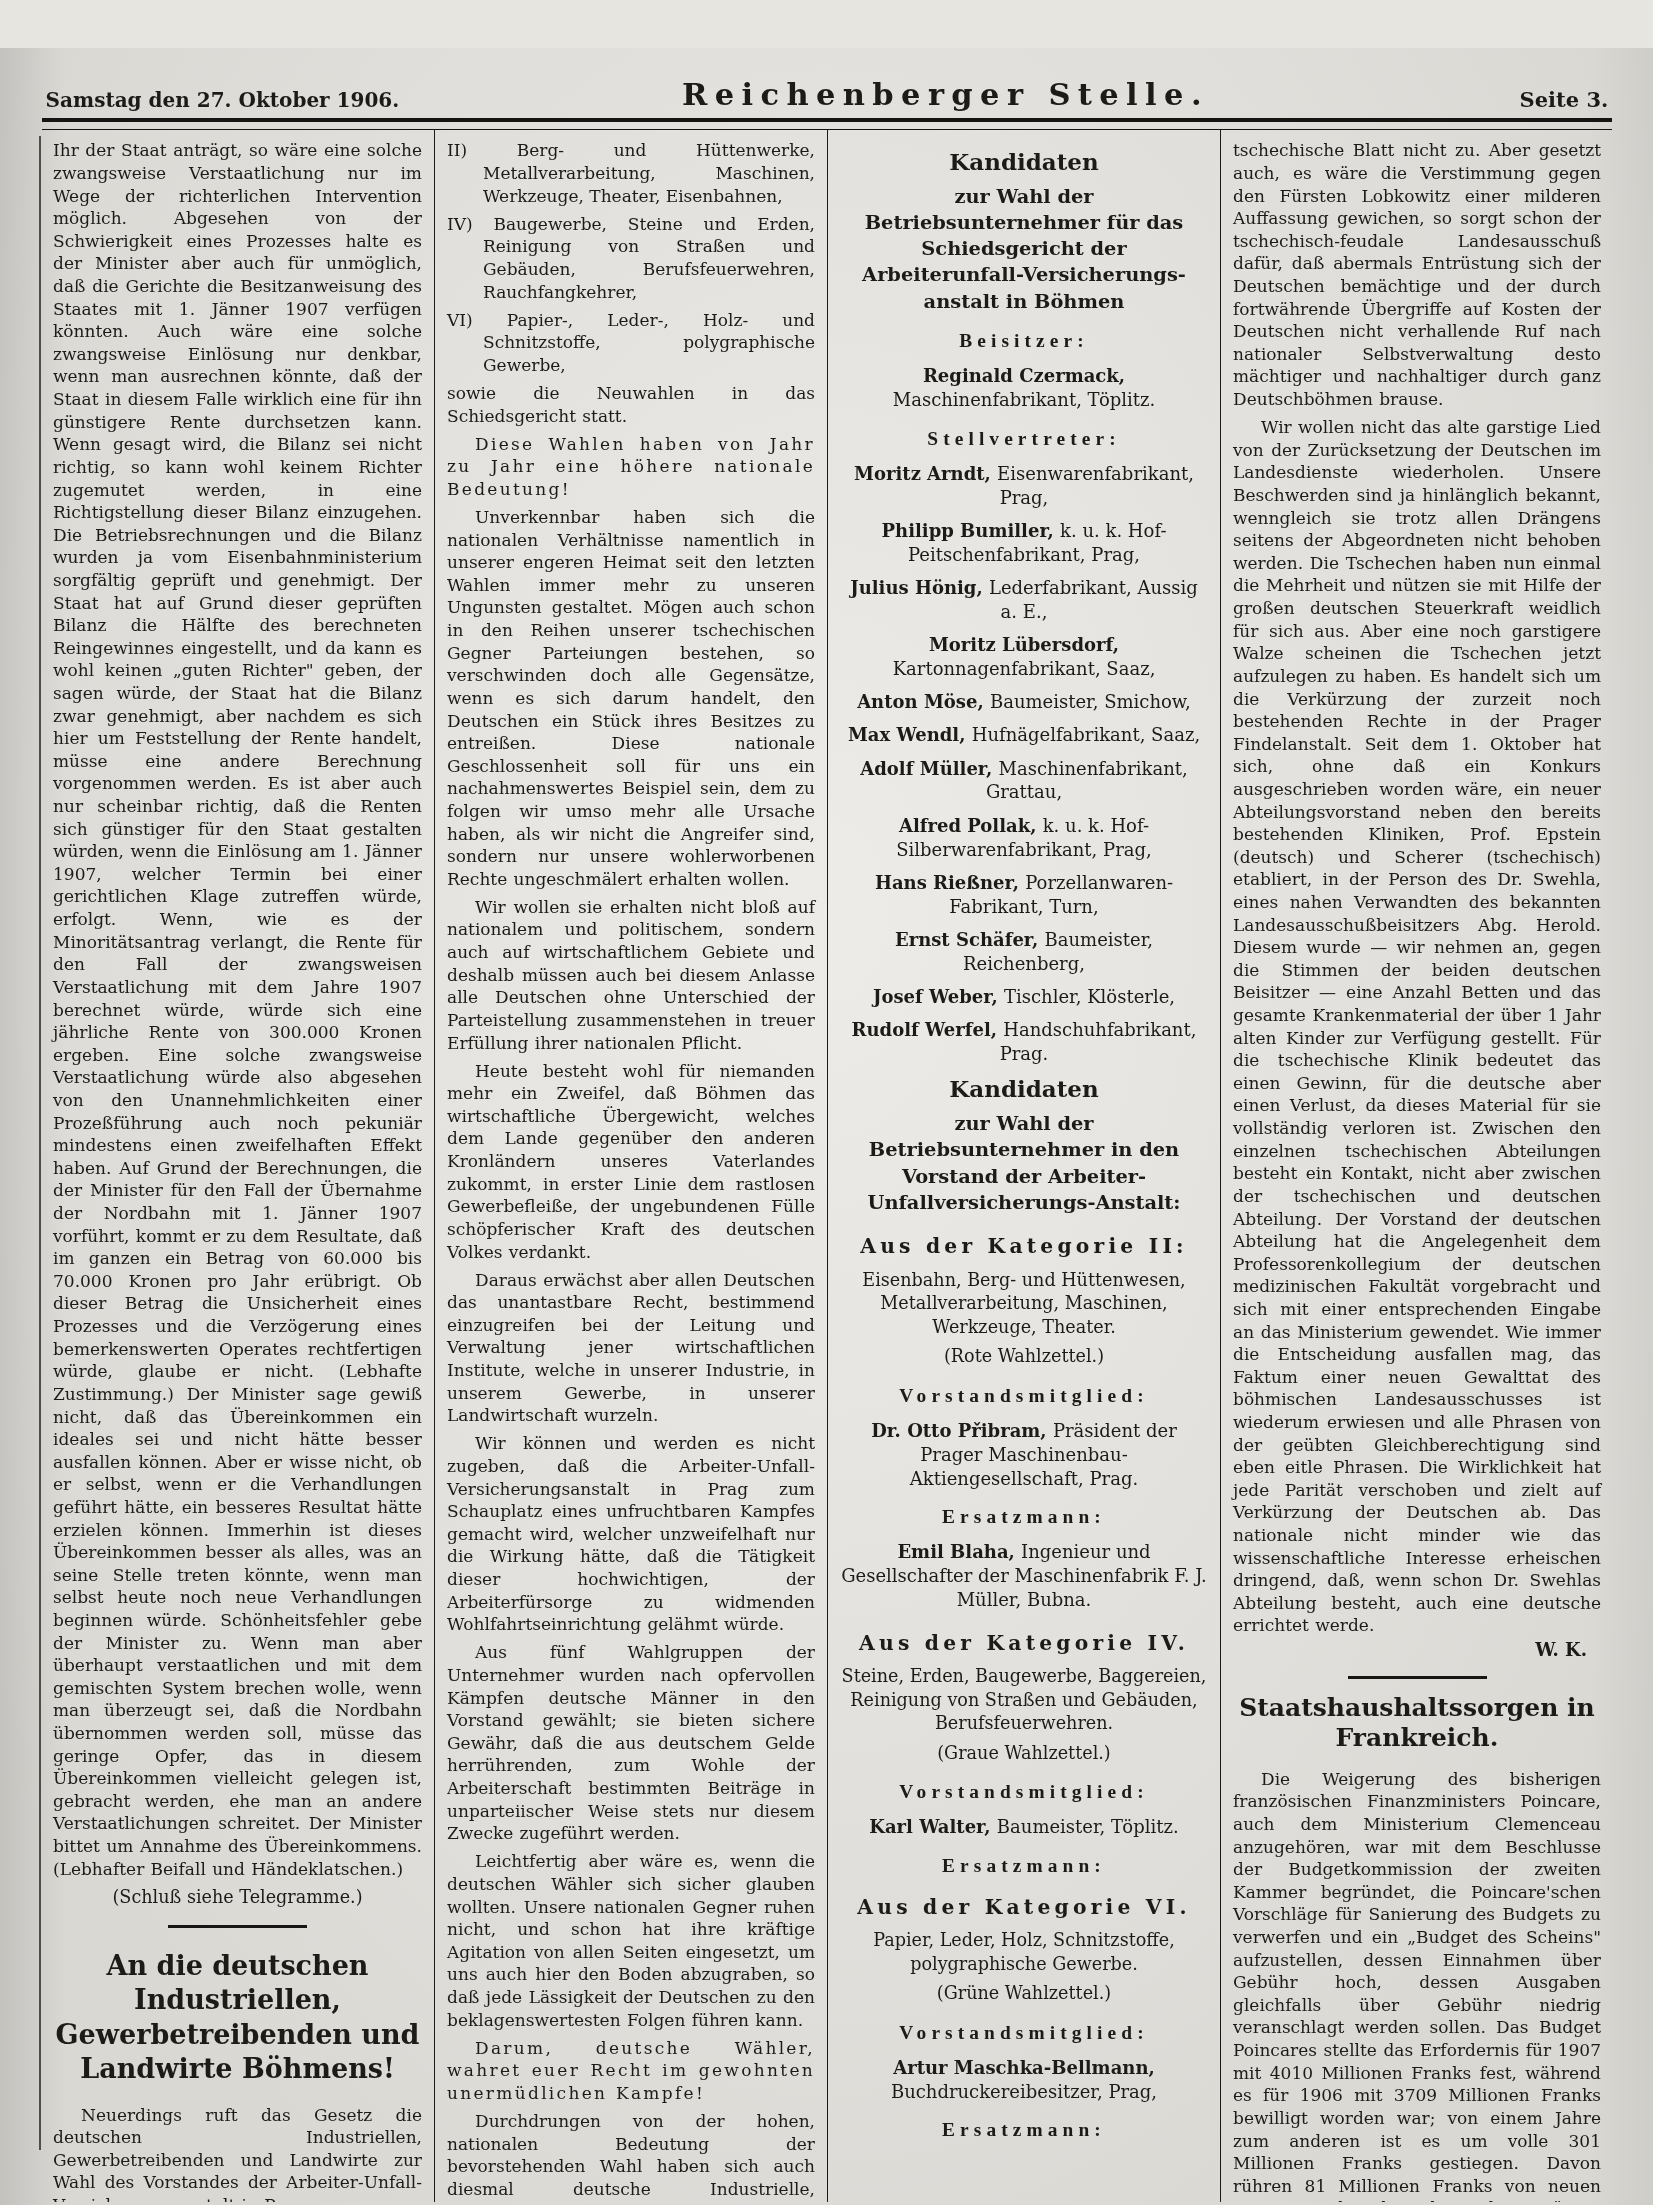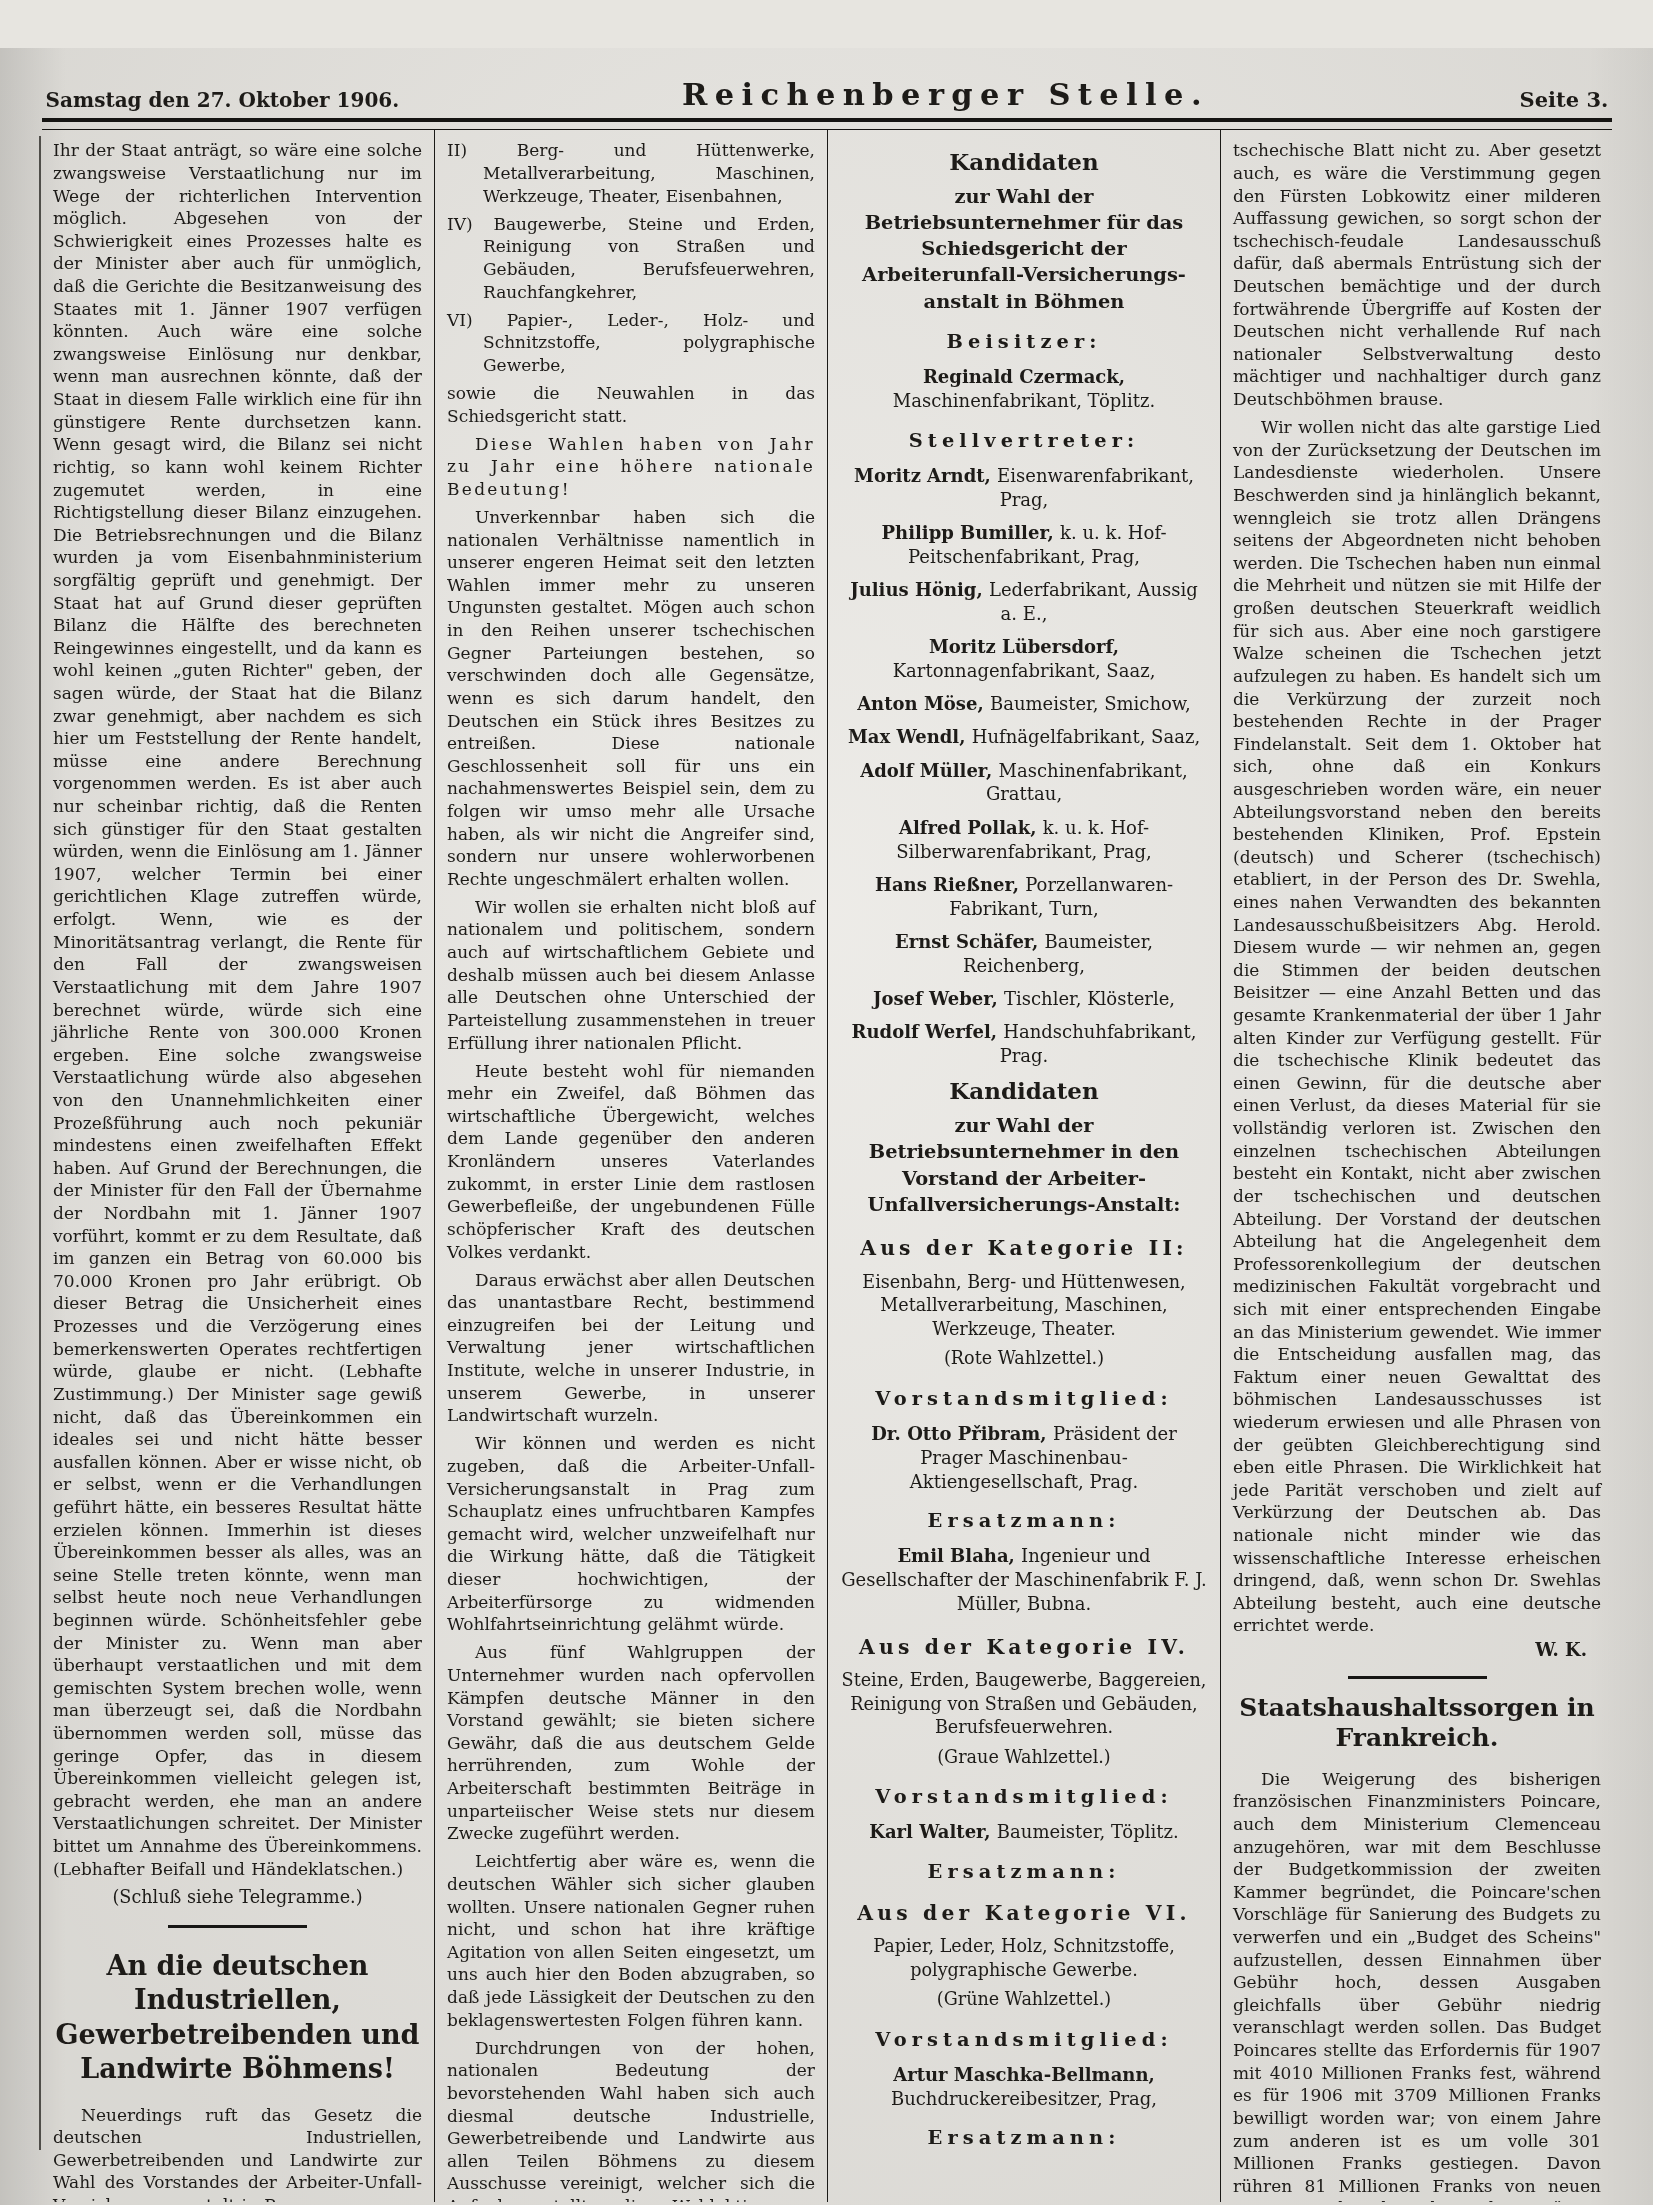--- a/index.html
+++ b/index.html
@@ -58,21 +58,21 @@
     font-size:17px;line-height:1.33;text-align:justify;
     padding-left:36px;text-indent:-36px;hyphens:auto;
   }
   .center{font-size:17.6px;line-height:1.35;text-align:center;}
   .sig{font-size:18px;font-weight:700;text-align:right;padding-right:14px;margin-top:-3.7px;}
   .rule{width:139px;height:3.2px;background:#171614;margin:15.7px auto 14px auto;}
   .headline{font-size:25px;font-weight:700;text-align:center;line-height:1.22;margin:12px 0 14px 0;}
   .headline-lg{font-size:27px;font-weight:700;text-align:center;line-height:1.28;margin:20.3px 0 16.6px 0;}
   .head-md{font-size:23px;font-weight:700;text-align:center;margin:8.3px 0 9.2px 0;}
   .subhead{font-size:19.4px;font-weight:700;text-align:center;line-height:1.35;margin:0 0 12px 0;}
-  .section-head{font-size:19.4px;font-weight:700;text-align:center;letter-spacing:5.1px;margin:15.7px 0 12px 0;}
+  .section-head{font-size:19.4px;font-weight:700;text-align:center;letter-spacing:5.1px;margin:15.7px 0 12px 0;font-family:Liberation Serif, serif;}
   .kategorie{font-size:20.3px;font-weight:700;text-align:center;letter-spacing:4.2px;margin:18.5px 0 10.2px 0;}
   .candidate{font-size:18px;line-height:1.33;text-align:center;margin:9.2px 0;}
   .candidate .nm{font-weight:700;}
 </style>
 </head>
 <body>
 
 <div class="page">
   <div class="masthead">
     <div class="mast-date">Samstag den 27. Oktober 1906.</div>
@@ -95,20 +95,21 @@
         <div class="blk list-item">VI) Papier-, Leder-, Holz- und Schnitzstoffe, polygraphische Gewerbe,</div>
         <div class="blk body-noindent">sowie die Neuwahlen in das Schiedsgericht statt.</div>
         <div class="blk body-spaced">Diese Wahlen haben von Jahr zu Jahr eine höhere nationale Bedeutung!</div>
         <div class="blk body">Unverkennbar haben sich die nationalen Verhältnisse namentlich in unserer engeren Heimat seit den letzten Wahlen immer mehr zu unseren Ungunsten gestaltet. Mögen auch schon in den Reihen unserer tschechischen Gegner Parteiungen bestehen, so verschwinden doch alle Gegensätze, wenn es sich darum handelt, den Deutschen ein Stück ihres Besitzes zu entreißen. Diese nationale Geschlossenheit soll für uns ein nachahmenswertes Beispiel sein, dem zu folgen wir umso mehr alle Ursache haben, als wir nicht die Angreifer sind, sondern nur unsere wohlerworbenen Rechte ungeschmälert erhalten wollen.</div>
         <div class="blk body">Wir wollen sie erhalten nicht bloß auf nationalem und politischem, sondern auch auf wirtschaftlichem Gebiete und deshalb müssen auch bei diesem Anlasse alle Deutschen ohne Unterschied der Parteistellung zusammenstehen in treuer Erfüllung ihrer nationalen Pflicht.</div>
         <div class="blk body">Heute besteht wohl für niemanden mehr ein Zweifel, daß Böhmen das wirtschaftliche Übergewicht, welches dem Lande gegenüber den anderen Kronländern unseres Vaterlandes zukommt, in erster Linie dem rastlosen Gewerbefleiße, der ungebundenen Fülle schöpferischer Kraft des deutschen Volkes verdankt.</div>
         <div class="blk body">Daraus erwächst aber allen Deutschen das unantastbare Recht, bestimmend einzugreifen bei der Leitung und Verwaltung jener wirtschaftlichen Institute, welche in unserer Industrie, in unserem Gewerbe, in unserer Landwirtschaft wurzeln.</div>
         <div class="blk body">Wir können und werden es nicht zugeben, daß die Arbeiter-Unfall-Versicherungsanstalt in Prag zum Schauplatz eines unfruchtbaren Kampfes gemacht wird, welcher unzweifelhaft nur die Wirkung hätte, daß die Tätigkeit dieser hochwichtigen, der Arbeiterfürsorge zu widmenden Wohlfahrtseinrichtung gelähmt würde.</div>
         <div class="blk body">Aus fünf Wahlgruppen der Unternehmer wurden nach opfervollen Kämpfen deutsche Männer in den Vorstand gewählt; sie bieten sichere Gewähr, daß die aus deutschem Gelde herrührenden, zum Wohle der Arbeiterschaft bestimmten Beiträge in unparteiischer Weise stets nur diesem Zwecke zugeführt werden.</div>
         <div class="blk body">Leichtfertig aber wäre es, wenn die deutschen Wähler sich sicher glauben wollten. Unsere nationalen Gegner ruhen nicht, und schon hat ihre kräftige Agitation von allen Seiten eingesetzt, um uns auch hier den Boden abzugraben, so daß jede Lässigkeit der Deutschen zu den beklagenswertesten Folgen führen kann.</div>
+        <div class="blk body-spaced">Darum, deutsche Wähler, wahret euer Recht im gewohnten unermüdlichen Kampfe!</div>
         <div class="blk body">Durchdrungen von der hohen, nationalen Bedeutung der bevorstehenden Wahl haben sich auch diesmal deutsche Industrielle, Gewerbetreibende und Landwirte aus allen Teilen Böhmens zu diesem Ausschusse vereinigt, welcher sich die Aufgabe stellt, die Wahlaktion zu organisieren und den Betriebsunternehmern Kandidaten vorzuschlagen, deren Fachkenntnisse und Fähigkeiten anerkannt, deren treudeutsche Gesinnung vielfach erprobt ist.</div>
       </div>
     <div class="col">
         <div class="blk head-md">Kandidaten</div>
         <div class="blk subhead">zur Wahl der Betriebsunternehmer für das Schiedsgericht der Arbeiterunfall-Versicherungs-anstalt in Böhmen</div>
         <div class="blk section-head">Beisitzer:</div>
         <div class="blk candidate"><span class="nm">Reginald Czermack, </span>Maschinenfabrikant, Töplitz.</div>
         <div class="blk section-head">Stellvertreter:</div>
         <div class="blk candidate"><span class="nm">Moritz Arndt, </span>Eisenwarenfabrikant, Prag,</div>
         <div class="blk candidate"><span class="nm">Philipp Bumiller, </span>k. u. k. Hof-Peitschenfabrikant, Prag,</div>

